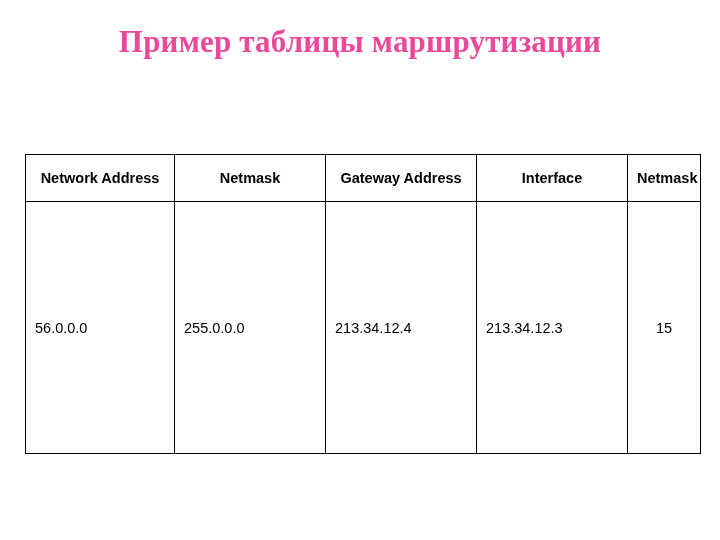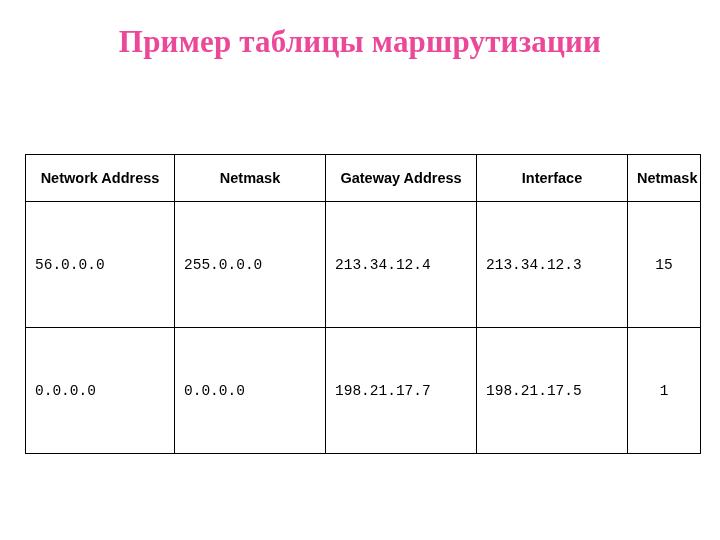--- a/index.html
+++ b/index.html
@@ -61,21 +61,20 @@
     height: 46px;
     font-size: 14.5px;
     font-weight: bold;
     text-align: center;
   }
   table.routing-table tbody td {
     height: 50.5px;
     font-size: 14.5px;
     font-weight: normal;
     text-align: left;
-    font-family: Liberation Mono, monospace;
   }
   table.routing-table tbody td.metric-cell {
     text-align: center;
     padding: 0 4px;
   }
   col.c-network  { width: 149px; }
   col.c-netmask  { width: 151px; }
   col.c-gateway  { width: 151px; }
   col.c-interface{ width: 151px; }
   col.c-metric   { width: 73px; }
@@ -106,24 +105,17 @@
         </tr>
       </thead>
       <tbody>
         <tr>
           <td>56.0.0.0</td>
           <td>255.0.0.0</td>
           <td>213.34.12.4</td>
           <td>213.34.12.3</td>
           <td class="metric-cell">15</td>
         </tr>
-        <tr>
-          <td>0.0.0.0</td>
-          <td>0.0.0.0</td>
-          <td>198.21.17.7</td>
-          <td>198.21.17.5</td>
-          <td class="metric-cell">1</td>
-        </tr>
       </tbody>
     </table>
   </div>
 
 </div>
 
 </body></html>

